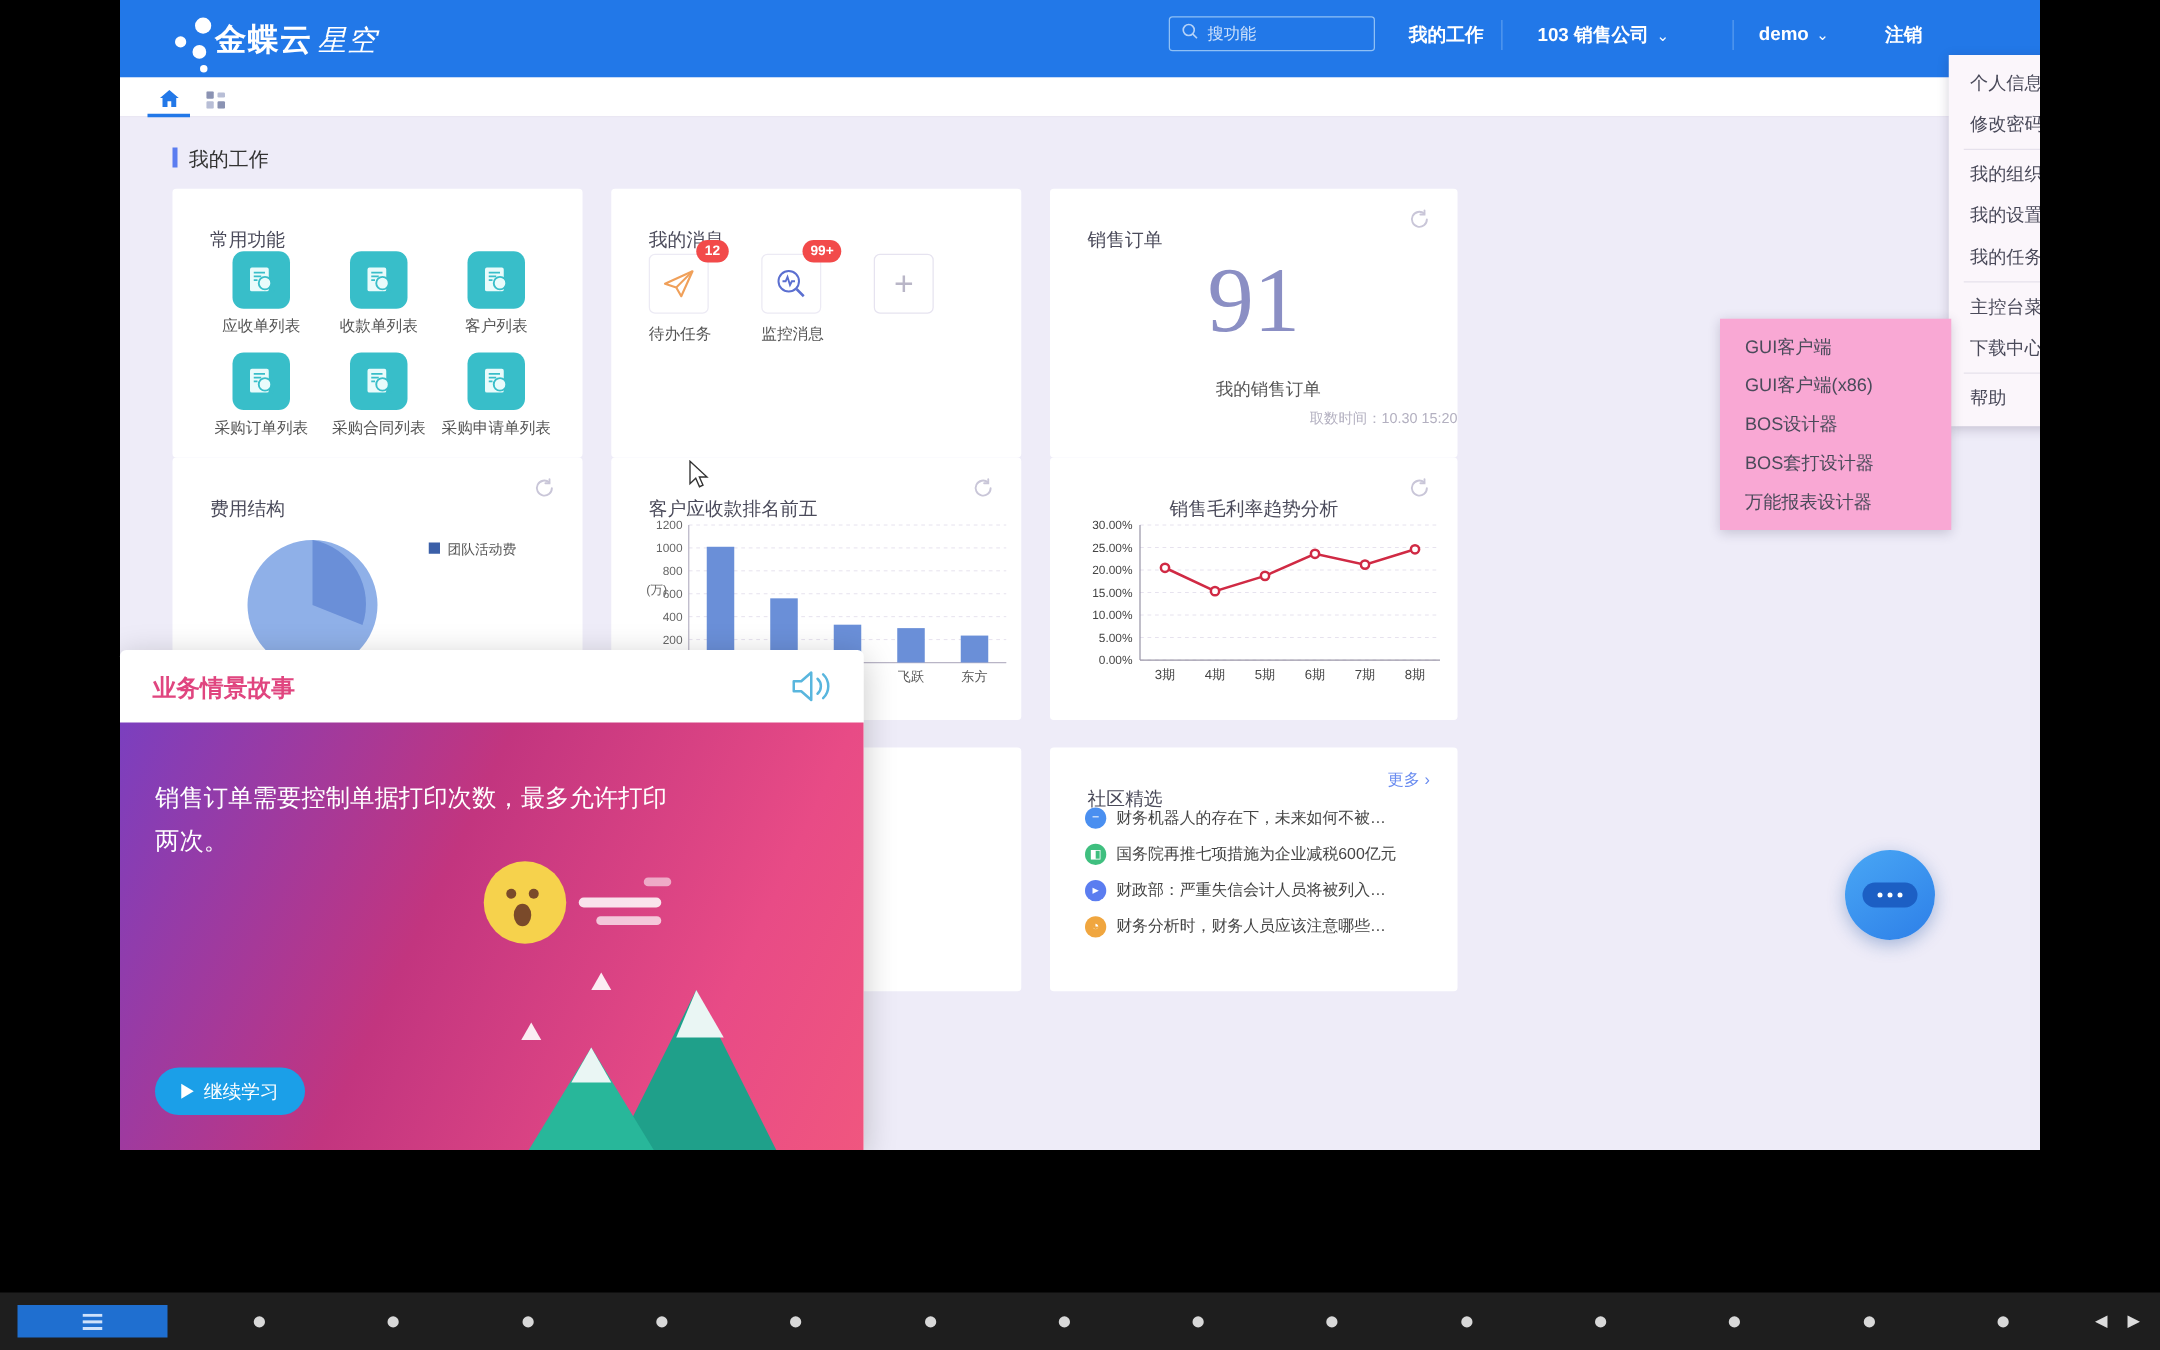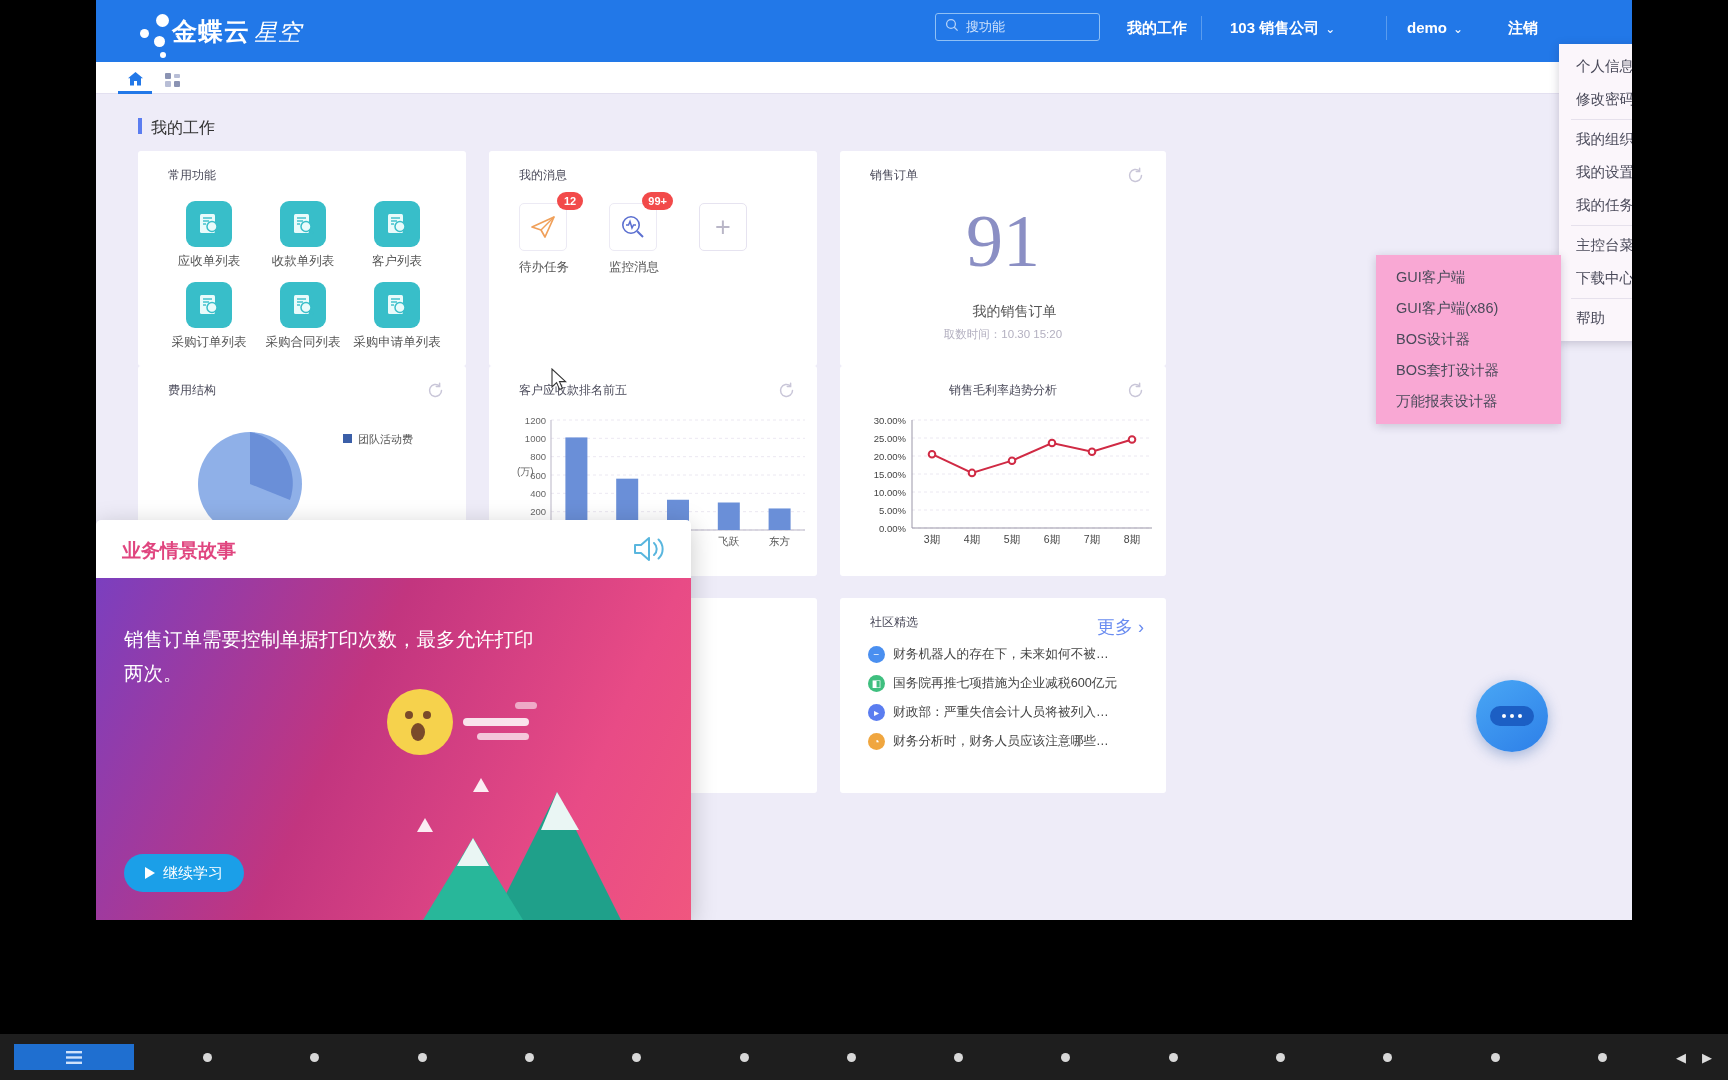--- a/index.html
+++ b/index.html
@@ -45,21 +45,21 @@
   
   .content{ position:absolute; left:0; top:94px; width:1536px; height:826px;
             background:#eeecf8; }
 
   .sect-title{ display:flex; align-items:flex-start; margin:24px 0 12px 42px; }
   .sect-title .bar{ width:4px; height:16px; background:#5b7df0; margin-right:9px;}
   .sect-title span{ font-size:16px; color:#333; }
 
   .row{ display:flex; margin-left:42px; gap:23px; }
   .card{ background:#fff; border-radius:3px; position:relative; }
-  .card-title{ font-size:12px; color:#4a4a5a; position:absolute; left:30px; top:16px;}
+  .card-title{ font-size:15px; color:#4a4a5a; position:absolute; left:30px; top:32px;}
   .refresh{ position:absolute; right:22px; top:16px; width:17px; height:17px; }
 
   
   .cardA{ width:328px; height:215px; }
   .fn-grid{ position:absolute; left:24px; top:50px; width:282px;
             display:flex; flex-wrap:wrap; }
   .fn{ width:94px; text-align:center; margin-bottom:12px;}
   .fn .ic{ width:46px;height:46px;border-radius:9px;background:#38bec9;
            margin:0 auto 6px; display:flex;align-items:center;justify-content:center;}
   .fn .lb{ font-size:12.5px; color:#555; white-space:nowrap;}
@@ -76,21 +76,21 @@
           border-radius:10px; text-align:center; font-weight:bold;}
   .plus-box{ width:48px;height:48px;border:1px solid #e6e3f0;border-radius:5px;
              display:flex;align-items:center;justify-content:center;color:#b9b6c7;font-size:27px;}
 
   
   .cardC{ width:326px; height:215px; }
   .big-num{ position:absolute; left:0; right:0; top:48px; text-align:center;
             font-size:74px; color:#8b8fc4; font-family:"Liberation Serif",serif; }
   .kpi-lb{ position:absolute; left:0;right:0; top:152px; text-align:center;
            font-size:14px; color:#555;margin-left:23px;}
-  .kpi-sub{ position:absolute; left:0;right:0; top:176px; text-align:center;
+  .kpi-sub{ position:absolute; left:0;right:0; top:176px; text-align:right;
             font-size:11.5px; color:#b3b0c0;}
 
   
   .cardD{ width:328px; height:210px;}
   .cardE{ width:328px; height:210px;}
   .cardF{ width:326px; height:210px;}
 
   
   .chart{ position:absolute; left:0; top:40px; width:100%; height:168px; }
 
@@ -98,21 +98,21 @@
   .cardG{ width:328px; height:195px;}
   .cardH{ width:328px; height:195px;}
   .cardI{ width:326px; height:195px;}
 
   .exp-row{ position:absolute; left:24px; top:48px; display:flex; gap:28px; }
   .exp{ text-align:center;}
   .exp .box{ width:46px;height:46px;border-radius:7px;display:flex;
              align-items:center;justify-content:center;}
   .exp .lb{ font-size:12.5px;color:#555;margin-top:9px;}
 
-  .more{ position:absolute; right:22px; top:17px; font-size:18px; color:#6a8cf0;margin-left:40px;}
+  .more{ position:absolute; right:22px; top:17px; font-size:13px; color:#6a8cf0;margin-left:40px;}
   .news{ position:absolute; left:28px; top:48px; right:20px;}
   .news-item{ display:flex; align-items:center; margin-bottom:12px; }
   .news-dot{ width:17px;height:17px;border-radius:50%;margin-right:8px;flex:0 0 17px;
              display:flex;align-items:center;justify-content:center;color:#fff;font-size:10px;}
   .news-tx{ font-size:12.7px; color:#444; white-space:nowrap; overflow:hidden;
             text-overflow:ellipsis; }
 
   
   .menu{ position:absolute; left:1463px; top:44px; width:166px; background:#fbf6fb;
          box-shadow:0 2px 9px rgba(40,30,70,.22); padding:6px 0; z-index:60;}

